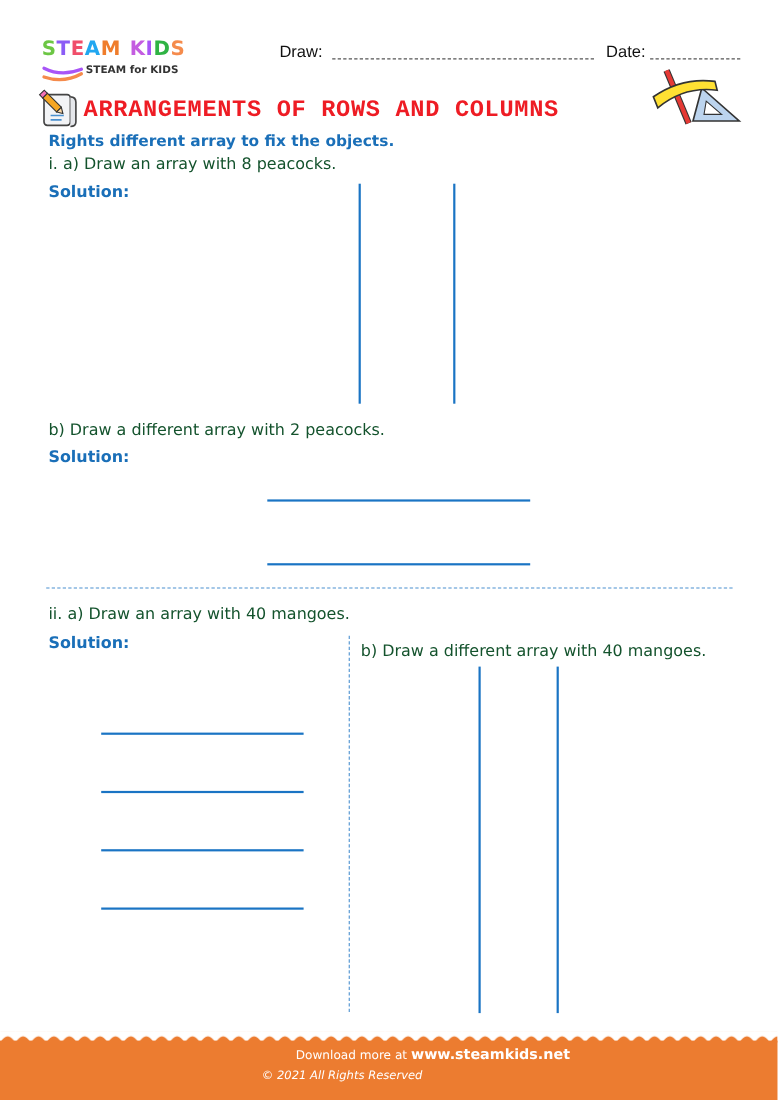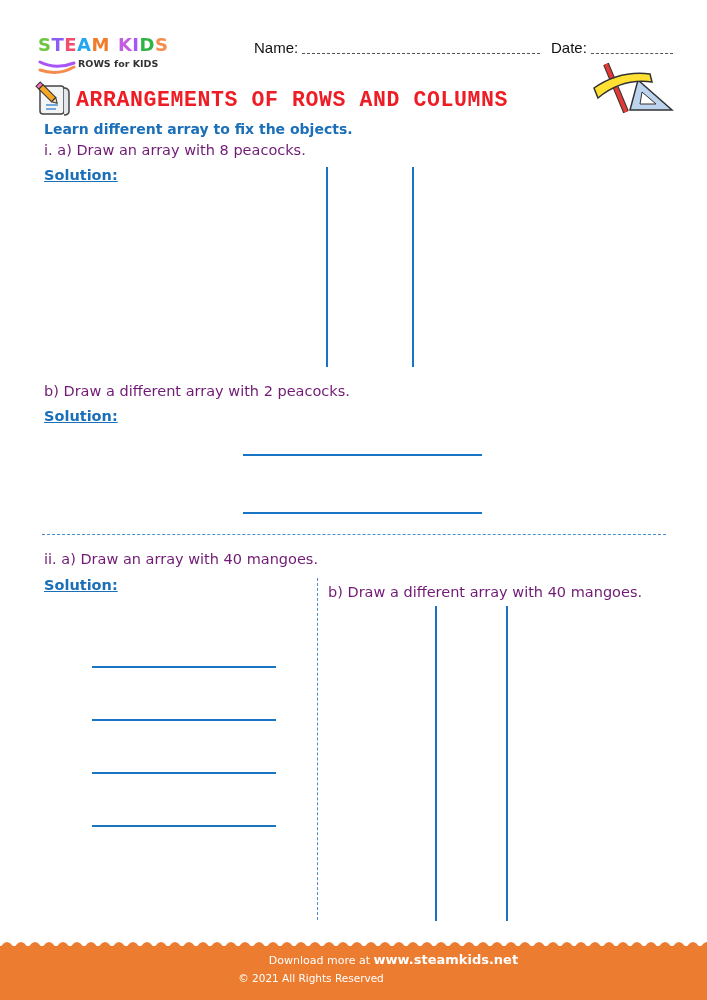--- a/index.html
+++ b/index.html
@@ -12,49 +12,49 @@
   .logo-word span { display:inline-block; }
   .logo-sub { position:absolute; left:40px; top:28px; font-family:"DejaVu Sans", sans-serif; font-weight:bold; font-size:9.5px; color:#333; }
   .logo-swoosh { position:absolute; left:0; top:28px; }
 
   .name-label, .date-label { font-family:"Liberation Sans", sans-serif; font-size:15px; color:#111; }
   .dotline { border-bottom:1px dashed #555; height:0; }
 
   .title { left:76px; top:88px; font-family:Liberation Mono, monospace; font-weight:bold; font-size:21.5px; color:#ee1c24; letter-spacing:0.6px; white-space:nowrap; }
 
   .instr { left:44px; top:121px; font-weight:bold; font-size:14px; color:#1a6fb8; font-family:"DejaVu Sans", sans-serif; }
-  .q { font-size:14.5px; color:#701a75; font-family:"DejaVu Sans", sans-serif; white-space:nowrap; }
-  .sol { font-weight:bold; font-size:14.5px; color:#1a6fb8; font-family:"DejaVu Sans", sans-serif;text-decoration:underline; }
+  .q { font-size:14.5px; color:#14532d; font-family:"DejaVu Sans", sans-serif; white-space:nowrap; }
+  .sol { font-weight:bold; font-size:14.5px; color:#1a6fb8; font-family:"DejaVu Sans", sans-serif; }
 
   .vline { position:absolute; width:2px; background:#1a74c4; }
   .hline { position:absolute; height:2px; background:#1a74c4; }
   .hdash { position:absolute; height:0; border-top:1.5px dashed #4a90cf; }
   .vdash { position:absolute; width:0; border-left:1.5px dashed #4a90cf; }
 
   .footer { left:0; top:946px; width:707px; height:54px; background:#ec7c30; }
   .scallops { position:absolute; left:0; top:-8px; width:707px; height:10px; }
   .footer-line1 { position:absolute; left:0; width:707px; top:6px; text-align:center; color:#fff; font-family:"DejaVu Sans", sans-serif; font-size:11px;margin-left:40px; }
   .footer-line1 b { font-size:13px; }
-  .footer-line2 { position:absolute; left:0; width:622px; top:26px; text-align:center; color:#fff; font-family:"DejaVu Sans", sans-serif; font-size:10.5px; }
+  .footer-line2 { position:absolute; left:0; width:622px; top:26px; text-align:center; color:#fff; font-family:"DejaVu Sans", sans-serif; font-style:italic; font-size:10.5px; }
 </style>
 </head>
 <body>
 
 <div class="abs logo">
   <div class="logo-word">
     <span style="color:#6cc644">S</span><span style="color:#8b5cf6">T</span><span style="color:#f04e6a">E</span><span style="color:#22a7f0">A</span><span style="color:#ef7d2c">M</span><span style="width:8px"></span><span style="color:#c45de0">K</span><span style="color:#a855f7">I</span><span style="color:#2fb344">D</span><span style="color:#f58b4c">S</span>
   </div>
   <svg class="logo-swoosh" width="40" height="20" viewBox="0 0 40 20">
     <path d="M2 4 Q18 12 36 5" stroke="#a855f7" stroke-width="3" fill="none" stroke-linecap="round"></path>
     <path d="M2 12 Q20 18 36 9" stroke="#f58b4c" stroke-width="3" fill="none" stroke-linecap="round"></path>
   </svg>
-  <div class="logo-sub">ROWS for KIDS</div>
+  <div class="logo-sub">STEAM for KIDS</div>
 </div>
 
-<div class="abs name-label" style="left:254px; top:39px;">Name:</div>
+<div class="abs name-label" style="left:254px; top:39px;">Draw:</div>
 <div class="abs dotline" style="left:302px; top:53px; width:238px;"></div>
 <div class="abs date-label" style="left:551px; top:39px;">Date:</div>
 <div class="abs dotline" style="left:591px; top:53px; width:82px;"></div>
 
 <svg class="abs" style="left:34px; top:80px;" width="38" height="38" viewBox="0 0 38 38">
   <rect x="6" y="6" width="24" height="28" rx="3" fill="#f3f4f6" stroke="#444" stroke-width="1.5"></rect>
   <path d="M30 8 q5 0 5 5 v18 q0 4 -5 4" fill="#e5e7eb" stroke="#444" stroke-width="1.5"></path>
   <line x1="12" y1="25" x2="24" y2="25" stroke="#4a90cf" stroke-width="1.5"></line>
   <line x1="12" y1="29" x2="22" y2="29" stroke="#4a90cf" stroke-width="1.5"></line>
   <g transform="rotate(45 14 14)">
@@ -67,21 +67,21 @@
 <div class="abs title">ARRANGEMENTS OF ROWS AND COLUMNS</div>
 
 <svg class="abs" style="left:590px; top:60px;" width="86" height="56" viewBox="0 0 86 56">
   <polygon points="48,20 82,50 40,50" fill="#bcd4ee" stroke="#333" stroke-width="1.5"></polygon>
   <polygon points="52,32 66,44 50,44" fill="#ffffff" stroke="#333" stroke-width="1"></polygon>
   <line x1="16" y1="4" x2="36" y2="52" stroke="#333" stroke-width="6"></line>
   <line x1="16" y1="4" x2="36" y2="52" stroke="#e53935" stroke-width="4"></line>
   <path d="M4 28 Q30 10 60 14 L62 22 Q32 18 8 38 Z" fill="#ffe033" stroke="#333" stroke-width="1.5"></path>
 </svg>
 
-<div class="abs instr">Learn different array to fix the objects.</div>
+<div class="abs instr">Rights different array to fix the objects.</div>
 
 <div class="abs q" style="left:44px; top:142px;">i.  a)  Draw an array with 8 peacocks.</div>
 <div class="abs sol" style="left:44px; top:167px;">Solution:</div>
 <div class="vline" style="left:326px; top:167px; height:200px;"></div>
 <div class="vline" style="left:412px; top:167px; height:200px;"></div>
 
 <div class="abs q" style="left:44px; top:383px;">b)  Draw a different array with 2 peacocks.</div>
 <div class="abs sol" style="left:44px; top:408px;">Solution:</div>
 <div class="hline" style="left:243px; top:454px; width:239px;"></div>
 <div class="hline" style="left:243px; top:512px; width:239px;"></div>

